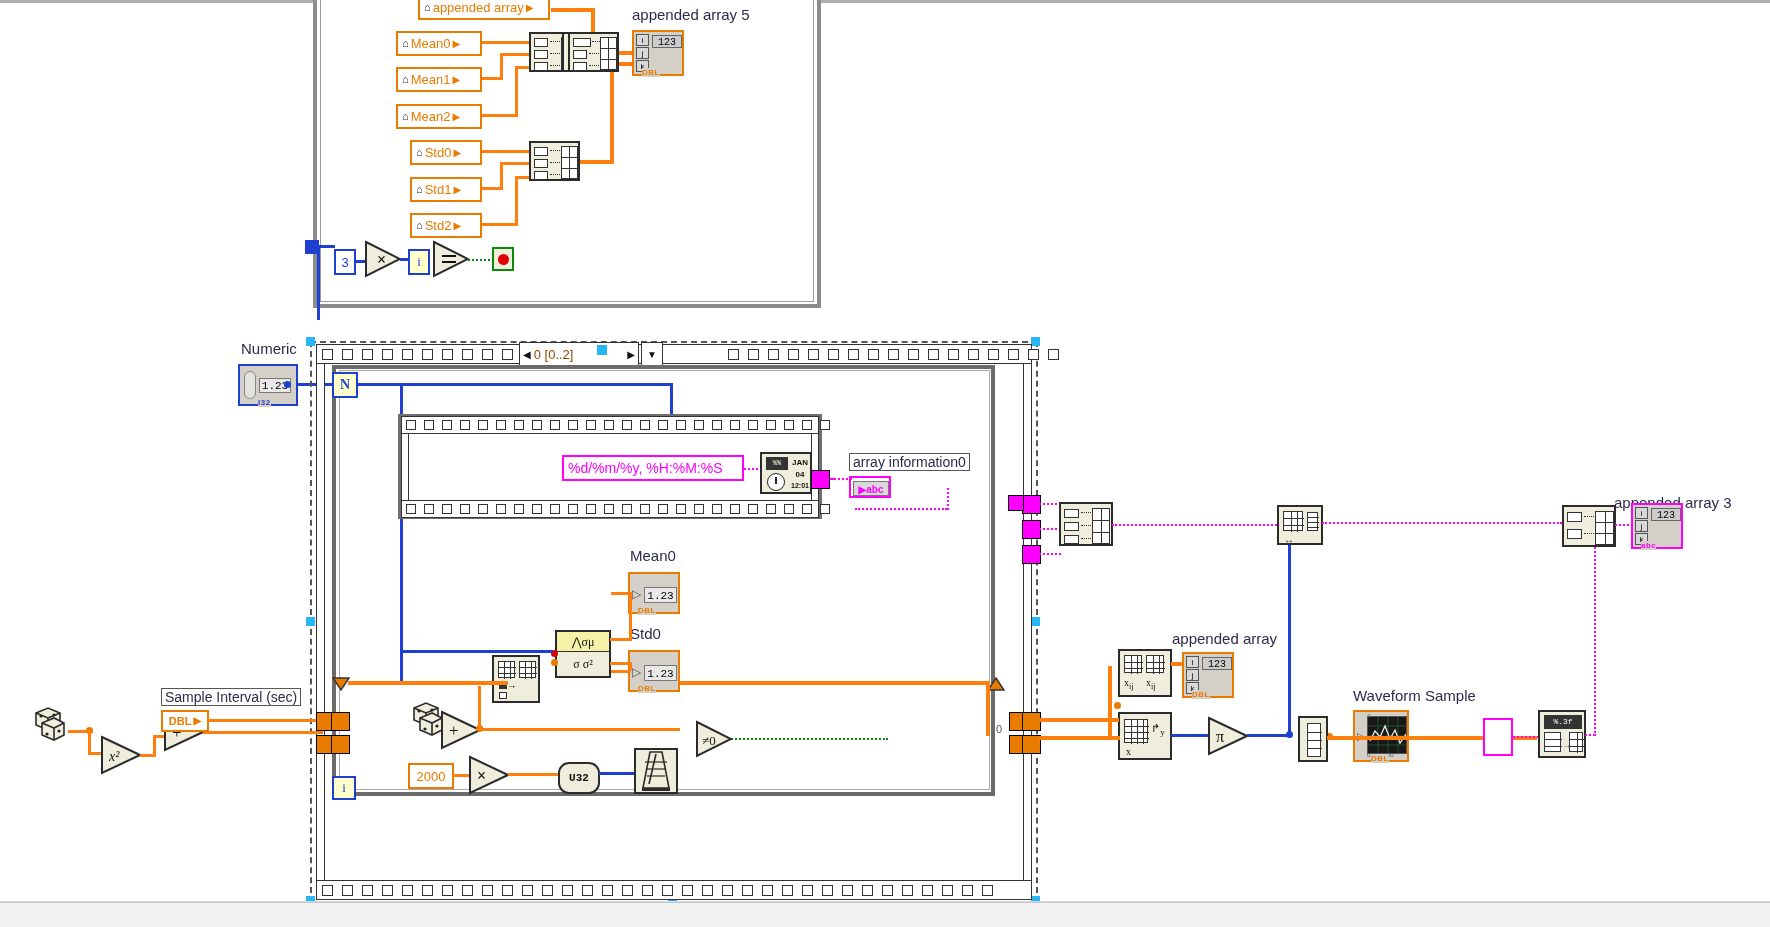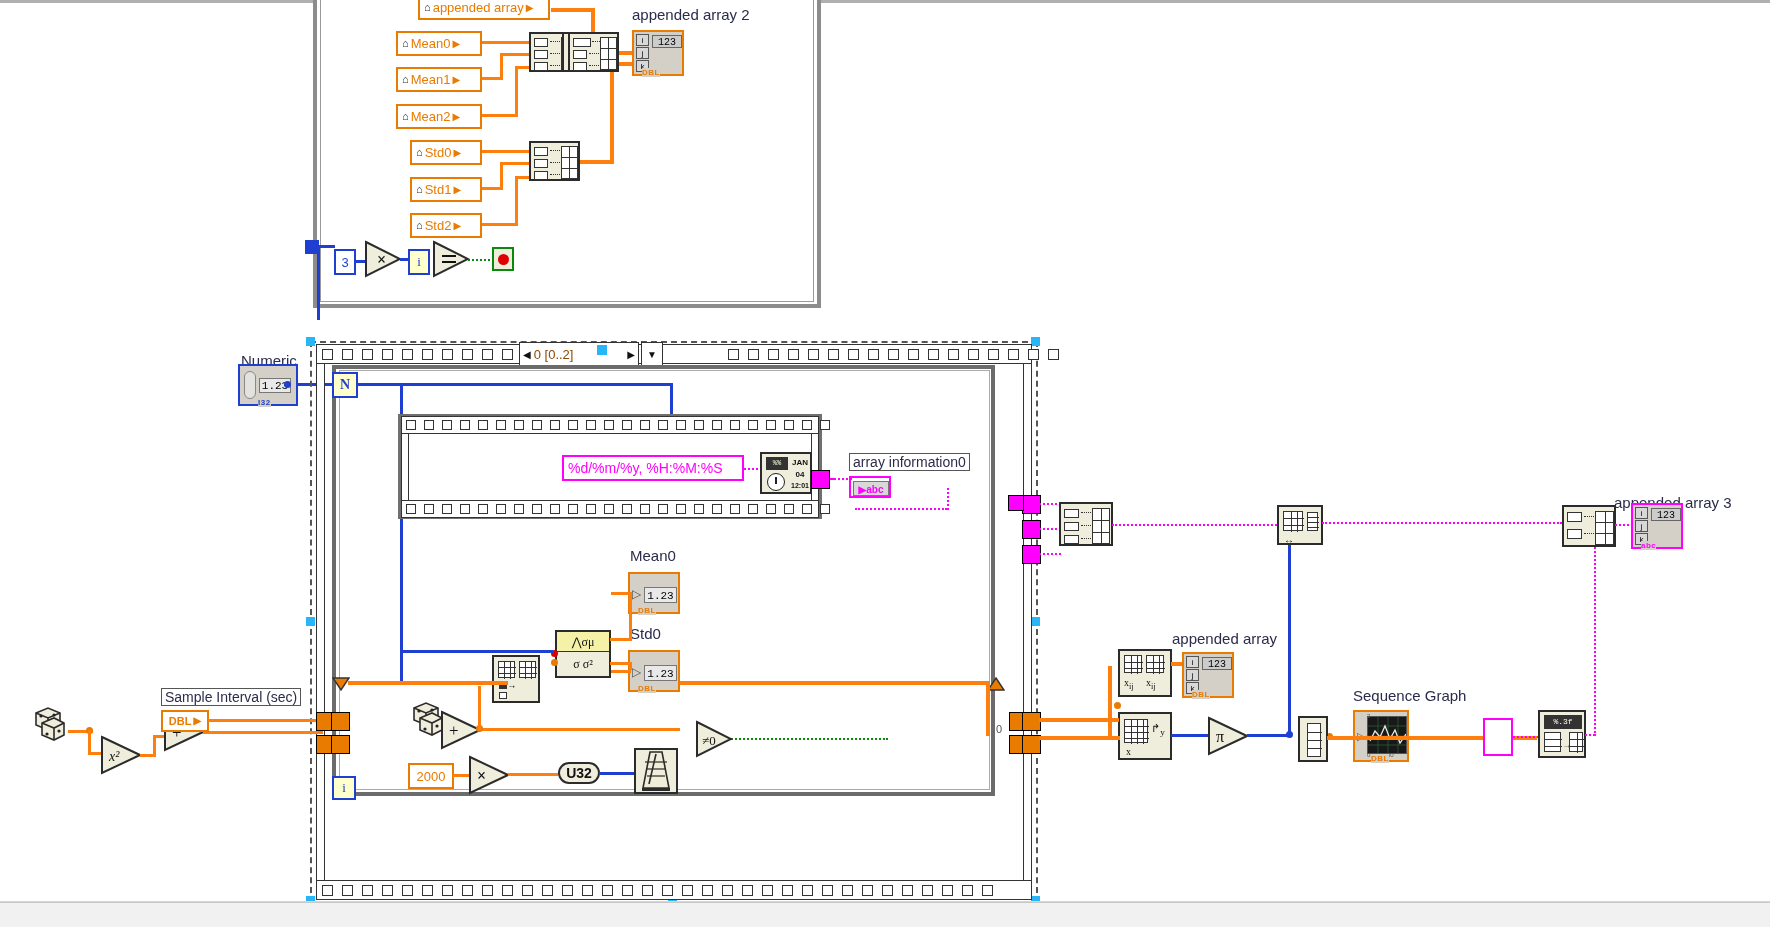--- a/index.html
+++ b/index.html
@@ -189,21 +189,21 @@
     <div class="ab" style="left:19px;top:31px;width:10px;height:0;border-top:1.5px dotted #333;"></div>
     <div class="ab" style="left:30px;top:3px;width:17px;height:33px;border:1.5px solid #333;background:#fff;"></div>
     <div class="ab" style="left:30px;top:14px;width:17px;height:0;border-top:1.5px solid #333;"></div>
     <div class="ab" style="left:30px;top:25px;width:17px;height:0;border-top:1.5px solid #333;"></div>
     <div class="ab" style="left:38px;top:3px;width:0;height:33px;border-left:1.5px solid #333;"></div>
   </div>
 
   <div class="w" style="left:619px;top:51px;width:28px;height:4px;"></div>
   <div class="junc" style="left:640px;top:48px;"></div>
 
-  <div class="lbl" style="left:632px;top:6px;">appended array 2</div>
+  <div class="lbl" style="left:632px;top:6px;">appended array 5</div>
   <div class="ind" style="left:632px;top:30px;width:52px;height:46px;">
     <div class="ab" style="left:2px;top:2px;width:13px;height:40px;">
       <div class="ab" style="left:0;top:0;width:13px;height:12px;border:1px solid #555;background:#d8d8d8;font-size:8px;text-align:center;line-height:12px;">i</div>
       <div class="ab" style="left:0;top:13px;width:13px;height:12px;border:1px solid #555;background:#d8d8d8;font-size:8px;text-align:center;line-height:12px;">j</div>
       <div class="ab" style="left:0;top:26px;width:13px;height:12px;border:1px solid #555;background:#d8d8d8;font-size:8px;text-align:center;line-height:12px;">k</div>
     </div>
     <div class="ab" style="left:18px;top:3px;width:30px;height:13px;background:#ccc;border:1px solid #666;font-size:10px;font-family:'Liberation Mono',monospace;text-align:center;line-height:13px;color:#000;">123</div>
     <div class="dbltag">DBL</div>
   </div>
 
@@ -231,21 +231,21 @@
       <line x1="10" y1="16" x2="24" y2="16" stroke="#111" stroke-width="2"></line>
       <line x1="10" y1="22" x2="24" y2="22" stroke="#111" stroke-width="2"></line>
     </svg>
   </div>
   <div class="wdash" style="left:468px;top:259px;width:26px;"></div>
 
   <div class="stopbtn" style="left:492px;top:247px;width:22px;height:24px;">
       <b></b>
     </div>
 
-  <div class="lbl" style="left:241px;top:352px;">Numeric</div>
+  <div class="lbl" style="left:241px;top:340px;">Numeric</div>
   <div class="ind bl" style="left:238px;top:364px;width:60px;height:42px;background:#d4d0c8;">
     <div class="ab" style="left:4px;top:5px;width:12px;height:28px;background:#e4e2de;border:1px solid #888;border-radius:6px;"></div>
     <div class="ab" style="left:19px;top:12px;width:32px;height:15px;background:#e9e9e9;border:1px solid #777;font-size:11px;font-family:'Liberation Mono',monospace;text-align:center;line-height:15px;color:#000;">1.23</div>
     <div class="dbltag bl" style="left:18px;">I32</div>
   </div>
   <div class="w bl" style="left:297px;top:383px;width:42px;height:3px;"></div>
   <div class="juncb" style="left:284px;top:381px;"></div>
 
   <div class="ab" style="left:310px;top:341px;width:728px;height:562px;border:2px dashed #555;"></div>
 
@@ -568,23 +568,23 @@
 
   <div class="ctrlconst or" style="left:408px;top:763px;width:46px;height:26px;">2000</div>
   <div class="w" style="left:453px;top:774px;width:18px;height:3px;"></div>
   <div class="ab" style="left:468px;top:755px;width:42px;height:40px;">
     <svg width="42" height="40" viewBox="0 0 42 40">
       <polygon points="2,2 40,20 2,38" fill="#efeedc" stroke="#2b2b2b" stroke-width="2"></polygon>
       <text x="9" y="26" font-size="16" font-family="Liberation Serif, serif" font-weight="bold" fill="#111">×</text>
     </svg>
   </div>
   <div class="w" style="left:508px;top:773px;width:50px;height:3px;"></div>
-  <div class="ab" style="left:558px;top:762px;width:42px;height:22px;border:2px solid #2b2b2b;background:#efeedc;border-radius:11px;
-              color:#111;font-size:14px;font-weight:bold;display:flex;align-items:center;justify-content:center;
-              font-family:Liberation Sans, sans-serif;">U32</div>
+  <div class="ab" style="left:558px;top:762px;width:42px;height:32px;border:2px solid #2b2b2b;background:#efeedc;border-radius:11px;
+              color:#111;font-size:11px;font-weight:bold;display:flex;align-items:center;justify-content:center;
+              font-family:Liberation Mono, monospace;">U32</div>
   <div class="w bl" style="left:599px;top:772px;width:38px;height:3px;"></div>
 
   <div class="node" style="left:634px;top:748px;width:44px;height:46px;">
     <svg width="40" height="42" viewBox="0 0 40 42" style="position:absolute;left:0;top:0;">
       <polygon points="14,2 26,2 33,38 7,38" fill="#f0eed8" stroke="#2b2b2b" stroke-width="1.6"></polygon>
       <line x1="20" y1="4" x2="13" y2="34" stroke="#2b2b2b" stroke-width="1.6"></line>
       <line x1="9" y1="12" x2="31" y2="12" stroke="#2b2b2b" stroke-width="1.2"></line>
       <line x1="10" y1="19" x2="30" y2="19" stroke="#2b2b2b" stroke-width="1.2"></line>
       <line x1="11" y1="26" x2="29" y2="26" stroke="#2b2b2b" stroke-width="1.2"></line>
       <polygon points="6,38 34,38 34,41 6,41" fill="#2b2b2b"></polygon>
@@ -703,21 +703,21 @@
     </div>
     <div class="ab" style="left:28px;top:5px;width:11px;height:19px;border:1.5px solid #333;background:#fff;">
       <div class="ab" style="left:0;top:4px;width:11px;height:0;border-top:1px solid #333;"></div>
       <div class="ab" style="left:0;top:9px;width:11px;height:0;border-top:1px solid #333;"></div>
       <div class="ab" style="left:0;top:14px;width:11px;height:0;border-top:1px solid #333;"></div>
     </div>
     <div class="ab" style="left:5px;top:27px;font-size:10px;color:#111;">↔</div>
   </div>
   <div class="wdashp" style="left:1322px;top:522px;width:240px;"></div>
 
-  <div class="lbl" style="left:1353px;top:687px;">Sequence Graph</div>
+  <div class="lbl" style="left:1353px;top:687px;">Waveform Sample</div>
   <div class="ind" style="left:1353px;top:710px;width:56px;height:52px;">
     <div class="ab" style="left:2px;top:18px;font-size:11px;color:#555;">▷</div>
     <div class="ab" style="left:12px;top:4px;width:40px;height:38px;background:#181818;border:1px solid #555;overflow:hidden;">
       <svg width="40" height="38" viewBox="0 0 40 38">
         <g stroke="#2a6a3a" stroke-width="0.7">
           <line x1="10" y1="0" x2="10" y2="38"></line>
             <line x1="20" y1="0" x2="20" y2="38"></line>
             <line x1="30" y1="0" x2="30" y2="38"></line>
           <line x1="0" y1="9" x2="40" y2="9"></line>
             <line x1="0" y1="19" x2="40" y2="19"></line>

